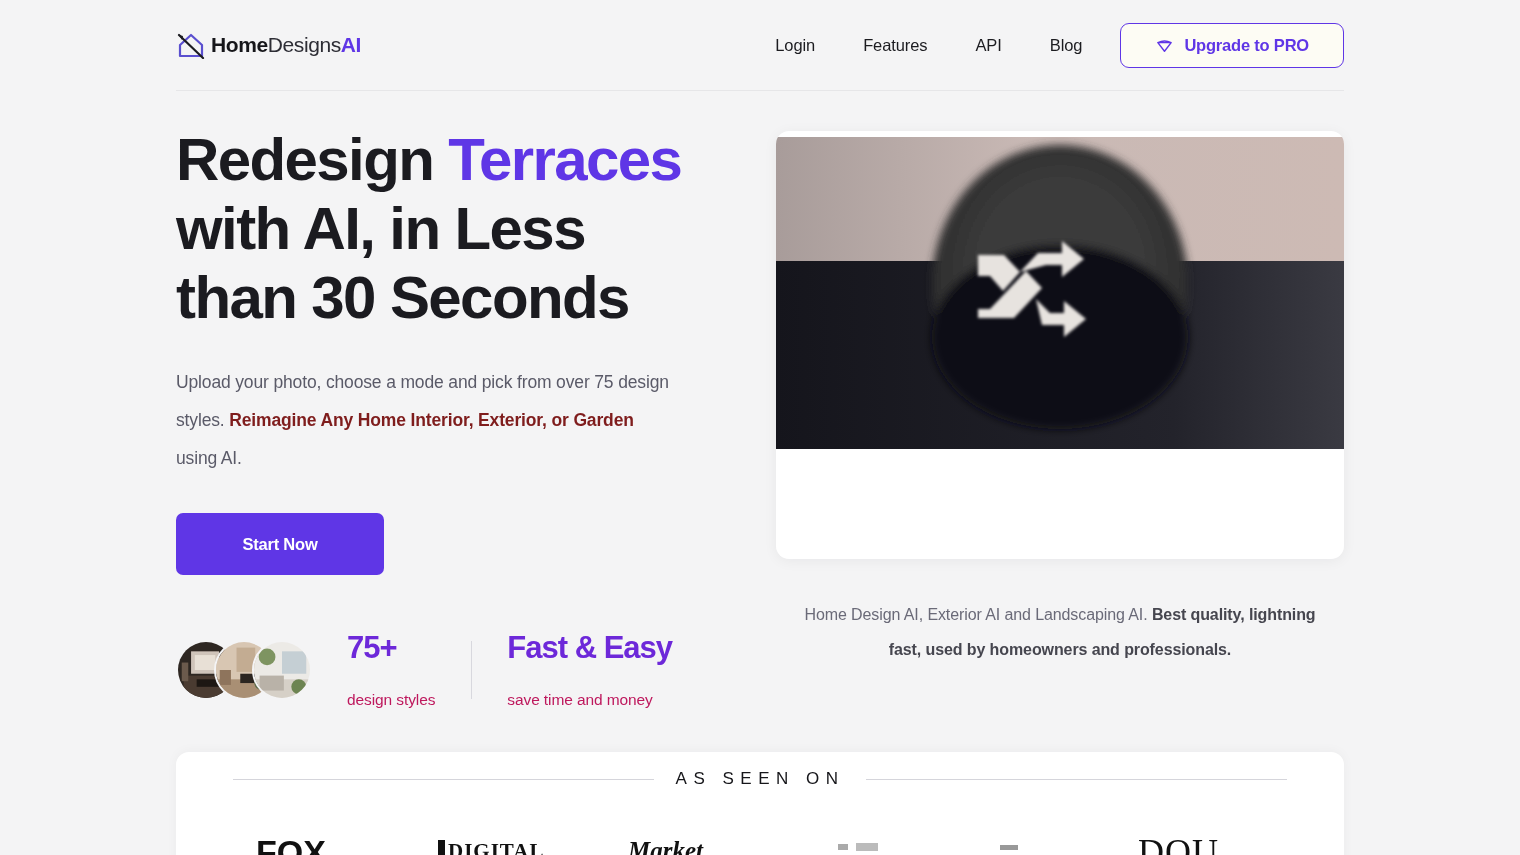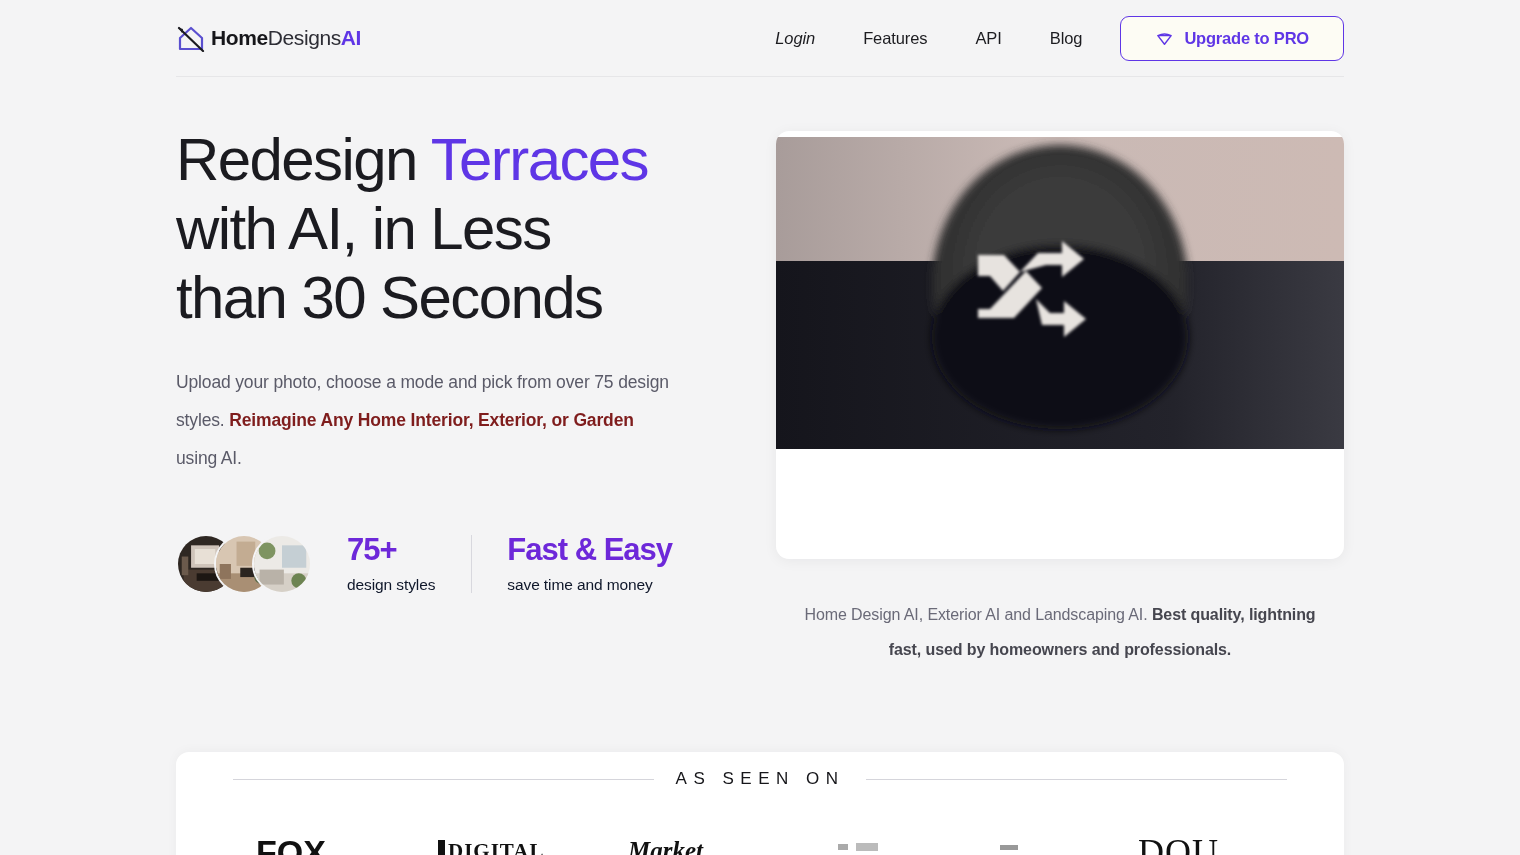--- a/index.html
+++ b/index.html
@@ -6,61 +6,61 @@
   html, body {
     width:1520px; height:855px;
     background:#f4f4f5;
     font-family:"Liberation Sans", sans-serif;
     overflow:hidden;
   }
   .page { position:relative; width:1520px; height:855px; }
 
   
   .header {
-    position:absolute; left:176px; top:0; width:1168px; height:77px;
+    position:absolute; left:176px; top:0; width:1168px; height:91px;
     display:flex; align-items:center; justify-content:space-between;
     border-bottom:1px solid #e6e6e8;
   }
   .logo { display:flex; align-items:center; gap:5px; }
   .logo-mark { width:30px; height:28px; flex:0 0 auto; display:block; }
   .logo-text {
     font-size:21px; letter-spacing:-0.4px;
     display:flex; align-items:baseline;
   }
   .logo-home { font-weight:bold; color:#16161a; }
   .logo-designs { font-weight:400; color:#2d2d35; }
   .logo-ai { font-weight:bold; color:#5f36e6; }
 
   .nav { display:flex; align-items:center; gap:0; }
   .nav-link {
     font-size:16.5px; color:#1c1c20; text-decoration:none;
     padding:8px 0; margin-left:48px; letter-spacing:-0.1px;
     cursor:pointer; white-space:nowrap;
   }
-  .nav-link:first-child { margin-left:0;font-style:italic; }
+  .nav-link:first-child { margin-left:0; }
   .upgrade-btn {
     margin-left:38px;
     display:flex; align-items:center; gap:10px;
     border:1.4px solid #5f36e6; border-radius:9px;
     background:#fdfcf4;
     padding:12px 34px;
     cursor:pointer;
   }
   .upgrade-label {
     font-size:16.5px; font-weight:bold; color:#5f36e6;
     letter-spacing:-0.2px; white-space:nowrap;
   }
   .gem-icon { width:19px; height:19px; display:block; }
 
   
   .hero { position:absolute; left:176px; top:71px; width:1168px; }
 
   .hero-left { position:absolute; left:0; top:54px; width:570px; }
   .headline {
-    font-size:60px; font-weight:normal; line-height:69px;
+    font-size:60px; font-weight:bold; line-height:69px;
     color:#1b1b20; letter-spacing:-1.6px;
   }
   .headline .accent { color:#5f36e6; }
 
   .subtitle {
     margin-top:31px;
     font-size:17.5px; line-height:38px;
     color:#5a5a68; letter-spacing:-0.15px;
     max-width:500px;
   }
@@ -86,21 +86,21 @@
   }
   .avatar:first-child { margin-left:0; }
   .avatar svg { display:block; width:100%; height:100%; }
 
   .stat-block { margin-left:35px; }
   .stat-value {
     font-size:31px; font-weight:bold; color:#6d28d9;
     letter-spacing:-1px; line-height:1.1;
   }
   .stat-label {
-    margin-top:9px; font-size:15.5px; color:#0f172a;
+    margin-top:26px; font-size:15.5px; color:#be185d;
     letter-spacing:-0.1px;
   }
   .stat-divider {
     width:1px; height:58px; background:#d8d8de; margin-left:36px;
   }
 
   
   .hero-right {
     position:absolute; left:600px; top:60px;
     width:568px; height:430px;
@@ -189,20 +189,21 @@
       <h1 class="headline">
         <span>Redesign </span><span class="accent">Terraces</span><br>
         <span>with AI, in Less</span><br>
         <span>than 30 Seconds</span>
       </h1>
 
       <p class="subtitle">
         <span>Upload your photo, choose a mode and pick from over 75 design styles. </span><b>Reimagine Any Home Interior, Exterior, or Garden</b><span> using AI.</span>
       </p>
 
+      <button class="start-btn">Start Now</button>
 
       <div class="stats">
 
         <div class="avatars">
           <div class="avatar">
             <svg viewBox="0 0 60 60">
               <rect width="60" height="60" fill="#2e2722"></rect>
               <rect x="6" y="36" width="48" height="24" fill="#4a3b31"></rect>
               <rect x="14" y="10" width="30" height="24" fill="#cfc4ba"></rect>
               <rect x="18" y="14" width="22" height="16" fill="#e8e0d6"></rect>

